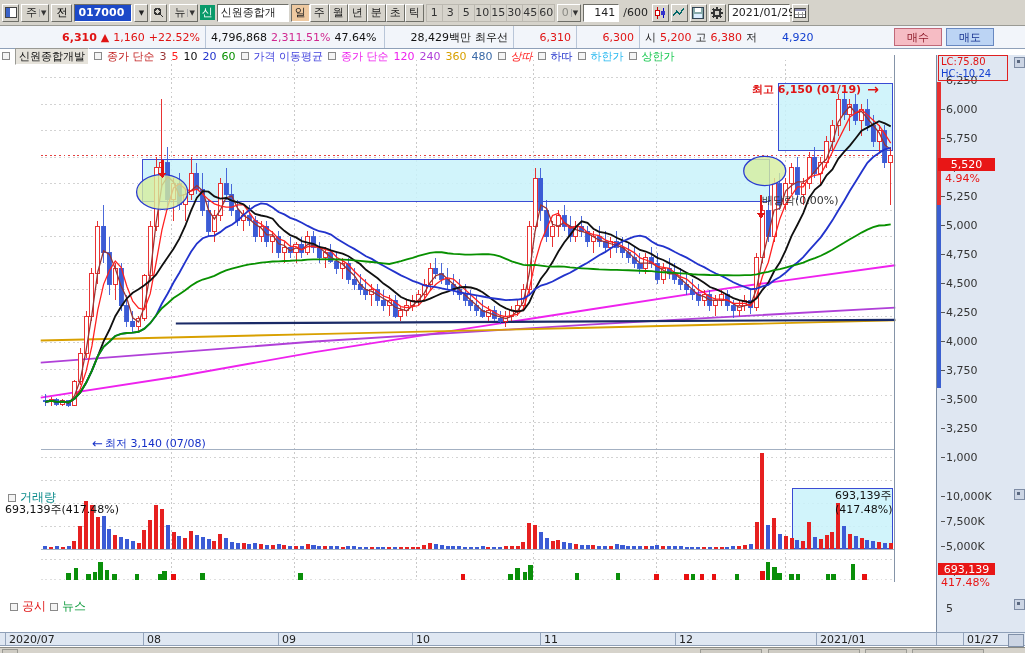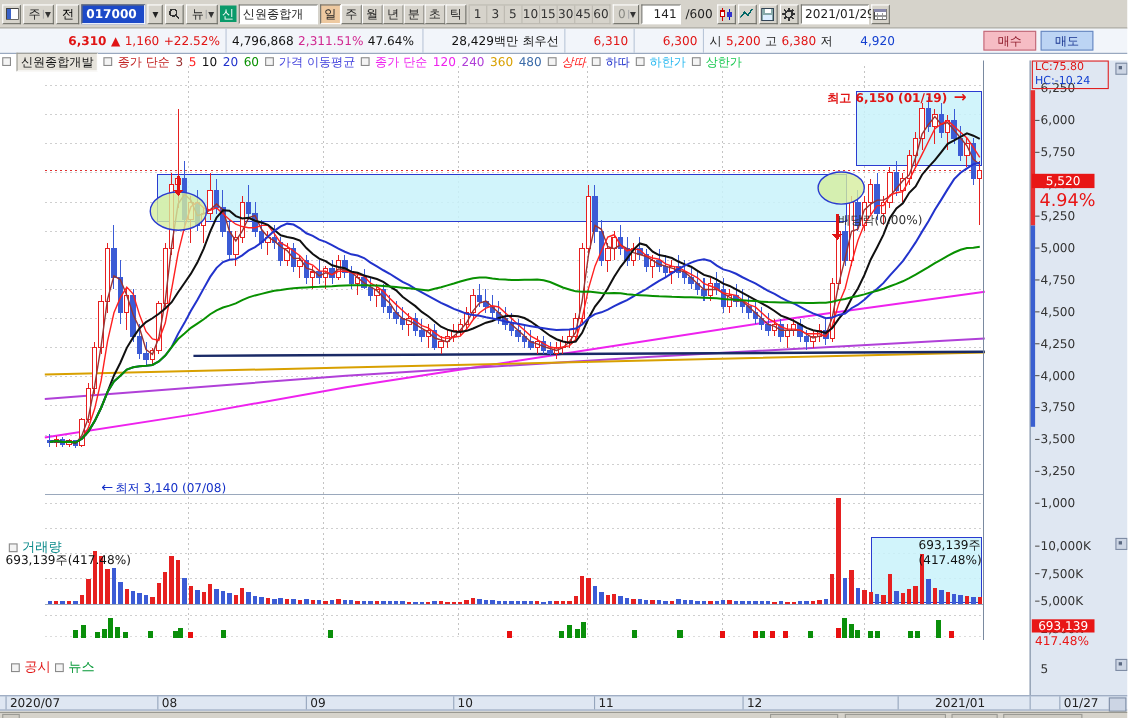--- a/index.html
+++ b/index.html
@@ -42,21 +42,21 @@
   
   #legend{left:2px;top:49px;height:14px;display:flex;align-items:center;gap:5px;white-space:nowrap;font-size:11px;}
   .bullet{width:6px;height:6px;border:1px solid #8a8a8a;background:#f4f4f4;display:inline-block;}
   .lg-box{border:1px solid;border-color:#9a9a94 #fff #fff #9a9a94;background:#e6e3db;padding:0 3px;}
   
   #axis-strip{left:936px;top:55px;width:89px;height:577px;background:#dfe7f2;border-left:1px solid #7a8aa0;box-sizing:border-box;}
   .tick-label{position:absolute;left:9px;color:#333;font-size:11px;}
   .tick-dash{position:absolute;left:4px;width:4px;height:1px;background:#555;}
   #cur-price-box{position:absolute;left:1px;top:103px;width:57px;height:13px;background:#e81616;color:#fff;
                  display:flex;align-items:center;justify-content:center;font-size:11px;}
-  #cur-price-pct{position:absolute;left:8px;top:117px;color:#e81616;font-size:16px;}
+  #cur-price-pct{position:absolute;left:8px;top:117px;color:#e81616;font-size:11px;}
   #vol-cur-box{position:absolute;left:1px;top:508px;width:57px;height:12px;background:#e81616;color:#fff;
                display:flex;align-items:center;justify-content:center;font-size:11px;}
   #vol-cur-pct{position:absolute;left:4px;top:521px;color:#e81616;font-size:11px;}
   .range-bar{position:absolute;left:0;width:4px;}
   #lchc-box{position:absolute;left:1px;top:0px;width:70px;height:26px;border:1px solid #e02020;font-size:10px;line-height:12px;padding-left:2px;box-sizing:border-box;}
   .collapse{position:absolute;width:9px;height:9px;border:1px solid #7e8ca4;background:#ccd5e4;}
   .collapse::after{content:"";position:absolute;left:2px;top:2px;width:3px;height:3px;background:#5a6880;}
   
   .pane-label{display:flex;align-items:center;gap:4px;white-space:nowrap;}
   #date-band{left:0;top:632px;width:1025px;height:14px;background:#dfe7f2;border-top:1px solid #8fa0b8;border-bottom:1px solid #8fa0b8;box-sizing:border-box;}
@@ -866,21 +866,21 @@
     <div class="date-lbl" style="left: 147px;">08</div>
     <div class="date-sep" style="left: 278px;"></div>
     <div class="date-lbl" style="left: 282px;">09</div>
     <div class="date-sep" style="left: 412px;"></div>
     <div class="date-lbl" style="left: 416px;">10</div>
     <div class="date-sep" style="left: 540px;"></div>
     <div class="date-lbl" style="left: 544px;">11</div>
     <div class="date-sep" style="left: 675px;"></div>
     <div class="date-lbl" style="left: 679px;">12</div>
     <div class="date-sep" style="left: 816px;"></div>
-    <div class="date-lbl" style="left: 820px; margin-left: 30px;">2021/01</div>
+    <div class="date-lbl" style="left: 820px;">2021/01</div>
     <div class="date-sep" style="left: 963px;"></div>
     <div class="date-lbl" style="left: 967px;">01/27</div>
     <div class="date-sep" style="left: 936px;"></div>
     <div style="position: absolute; left: 1008px; top: 1px; width: 14px; height: 11px; border: 1px solid rgb(128, 144, 168); background: rgb(204, 213, 228);"></div>
   </div>
 <div id="bottom-strip" class="abs">
   <div class="stub" style="left:2px;width:14px;"></div>
   <div class="stub" style="left:700px;width:60px;"></div>
   <div class="stub" style="left:768px;width:90px;"></div>
   <div class="stub" style="left:865px;width:40px;"></div>

